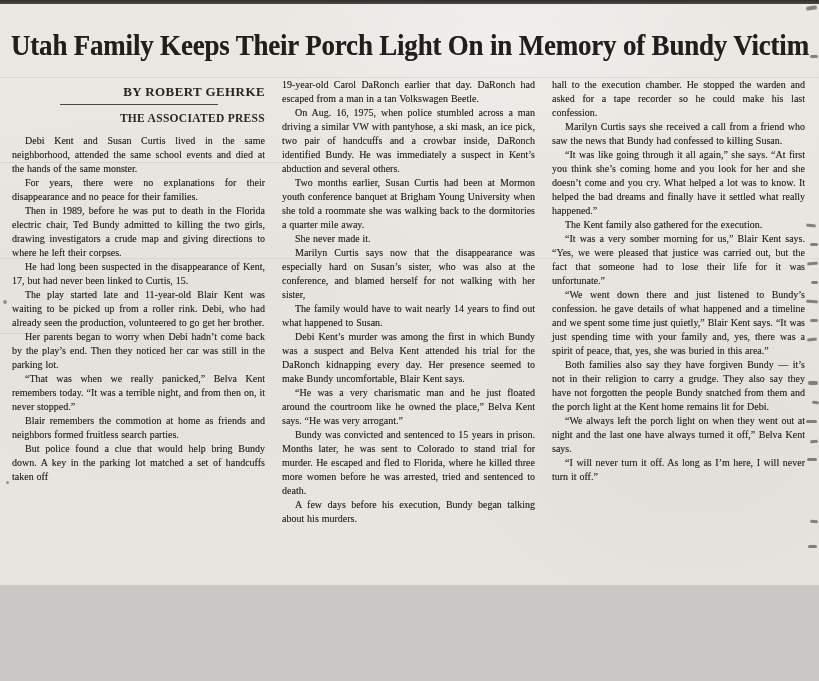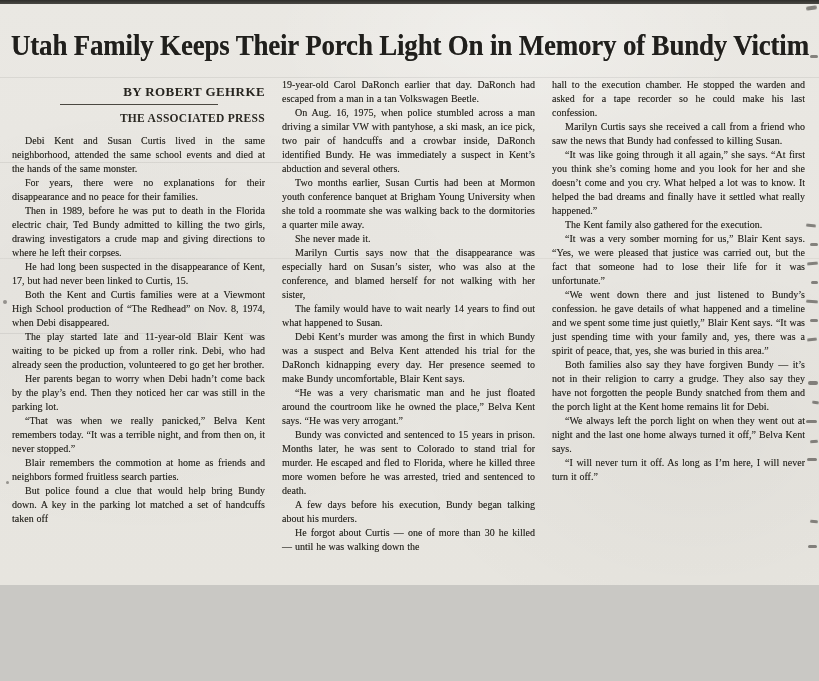--- a/index.html
+++ b/index.html
@@ -92,51 +92,49 @@
     <div class="col">
       <div class="byline-block">
         <div class="byline">BY ROBERT GEHRKE</div>
         <div class="byline-rule"></div>
         <div class="credit">THE ASSOCIATED PRESS</div>
       </div>
       <p>Debi Kent and Susan Curtis lived in the same neighborhood, attended the same school events and died at the hands of the same monster.</p>
       <p>For years, there were no explanations for their disappearance and no peace for their families.</p>
       <p>Then in 1989, before he was put to death in the Florida electric chair, Ted Bundy admitted to killing the two girls, drawing investigators a crude map and giving directions to where he left their corpses.</p>
       <p>He had long been suspected in the disappearance of Kent, 17, but had never been linked to Curtis, 15.</p>
-      <p>Both the Kent and Curtis families were at a Viewmont High School production of “The Redhead” on Nov. 8, 1974, when Debi disappeared.</p>
       <p>The play started late and 11-year-old Blair Kent was waiting to be picked up from a roller rink. Debi, who had already seen the production, volunteered to go get her brother.</p>
       <p>Her parents began to worry when Debi hadn’t come back by the play’s end. Then they noticed her car was still in the parking lot.</p>
       <p>“That was when we really panicked,” Belva Kent remembers today. “It was a terrible night, and from then on, it never stopped.”</p>
       <p>Blair remembers the commotion at home as friends and neighbors formed fruitless search parties.</p>
       <p>But police found a clue that would help bring Bundy down. A key in the parking lot matched a set of handcuffs taken off</p>
     </div>
 
     <div class="col">
       <p class="cont">19-year-old Carol DaRonch earlier that day. DaRonch had escaped from a man in a tan Volkswagen Beetle.</p>
       <p>On Aug. 16, 1975, when police stumbled across a man driving a similar VW with pantyhose, a ski mask, an ice pick, two pair of handcuffs and a crowbar inside, DaRonch identified Bundy. He was immediately a suspect in Kent’s abduction and several others.</p>
       <p>Two months earlier, Susan Curtis had been at Mormon youth conference banquet at Brigham Young University when she told a roommate she was walking back to the dormitories a quarter mile away.</p>
       <p>She never made it.</p>
       <p>Marilyn Curtis says now that the disappearance was especially hard on Susan’s sister, who was also at the conference, and blamed herself for not walking with her sister,</p>
       <p>The family would have to wait nearly 14 years to find out what happened to Susan.</p>
       <p>Debi Kent’s murder was among the first in which Bundy was a suspect and Belva Kent attended his trial for the DaRonch kidnapping every day. Her presence seemed to make Bundy uncomfortable, Blair Kent says.</p>
       <p>“He was a very charismatic man and he just floated around the courtroom like he owned the place,” Belva Kent says. “He was very arrogant.”</p>
       <p>Bundy was convicted and sentenced to 15 years in prison. Months later, he was sent to Colorado to stand trial for murder. He escaped and fled to Florida, where he killed three more women before he was arrested, tried and sentenced to death.</p>
       <p>A few days before his execution, Bundy began talking about his murders.</p>
-      <p>He forgot about Curtis — one of more than 30 he killed — until he was walking down the</p>
     </div>
 
     <div class="col">
       <p class="cont">hall to the execution chamber. He stopped the warden and asked for a tape recorder so he could make his last confession.</p>
       <p>Marilyn Curtis says she received a call from a friend who saw the news that Bundy had confessed to killing Susan.</p>
       <p>“It was like going through it all again,” she says. “At first you think she’s coming home and you look for her and she doesn’t come and you cry. What helped a lot was to know. It helped the bad dreams and finally have it settled what really happened.”</p>
       <p>The Kent family also gathered for the execution.</p>
       <p>“It was a very somber morning for us,” Blair Kent says. “Yes, we were pleased that justice was carried out, but the fact that someone had to lose their life for it was unfortunate.”</p>
       <p>“We went down there and just listened to Bundy’s confession. he gave details of what happened and a timeline and we spent some time just quietly,” Blair Kent says. “It was just spending time with your family and, yes, there was a spirit of peace, that, yes, she was buried in this area.”</p>
       <p>Both families also say they have forgiven Bundy — it’s not in their religion to carry a grudge. They also say they have not forgotten the people Bundy snatched from them and the porch light at the Kent home remains lit for Debi.</p>
-      <p>“We always left the porch light on when they went out at night and the last one home always turned it off,” Belva Kent says.</p>
+      <p>“We always left the porch light on when they went out at night and the last one have always turned it off,” Belva Kent says.</p>
       <p>“I will never turn it off. As long as I’m here, I will never turn it off.”</p>
     </div>
 
   </div>
 
   <div class="band" style="top:77px;left:0;width:819px;"></div>
   <div class="band" style="top:162px;left:0;width:320px;"></div>
   <div class="band" style="top:258px;left:0;width:819px;opacity:.7;"></div>
   <div class="band" style="top:333px;left:0;width:250px;"></div>
   <div class="band" style="top:672px;left:0;width:819px;opacity:.8;"></div>

